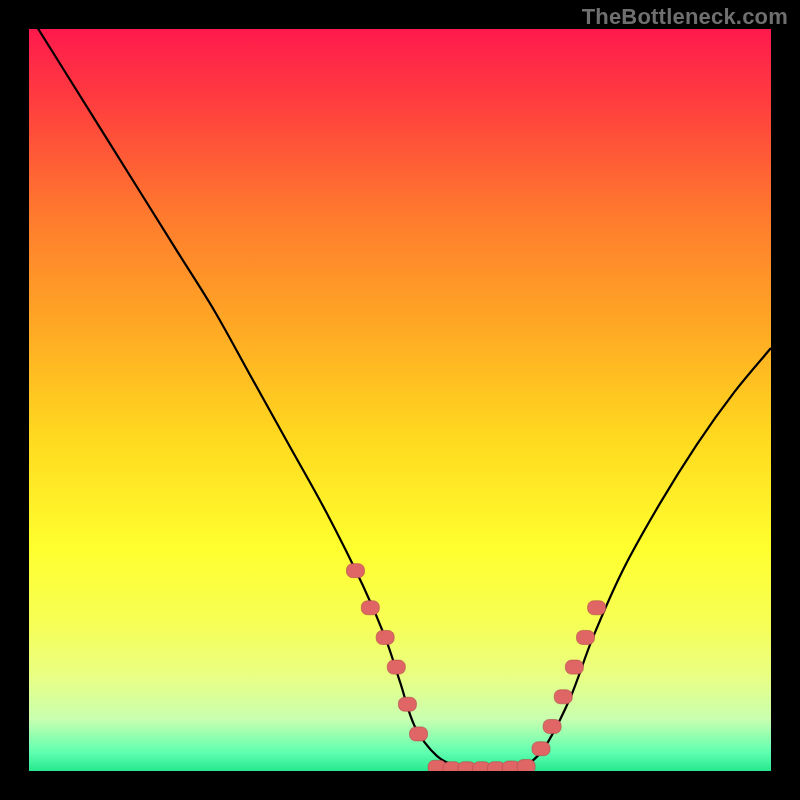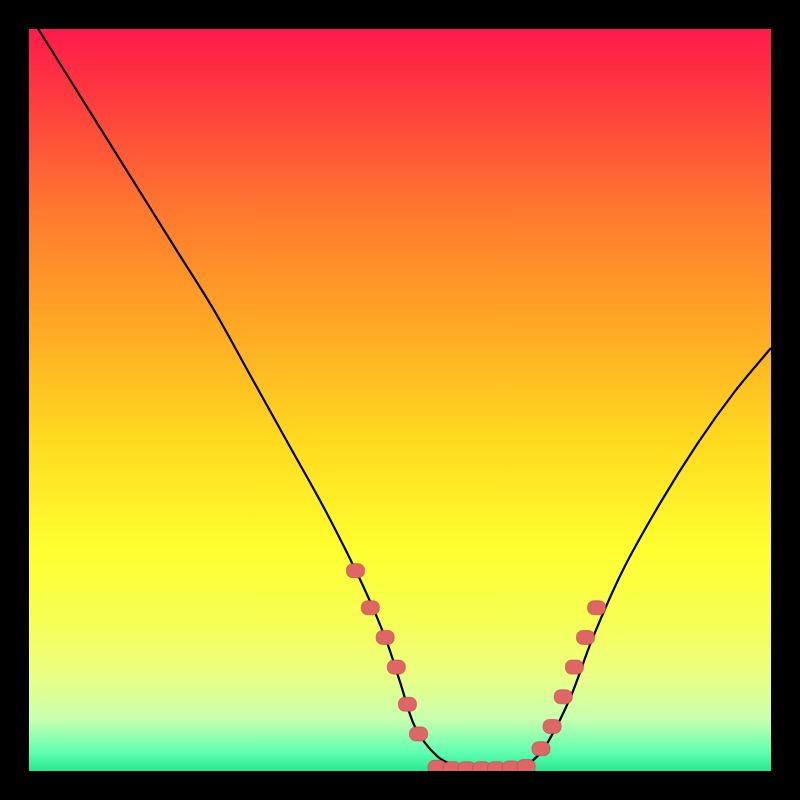--- a/index.html
+++ b/index.html
@@ -77,13 +77,14 @@
           <rect x="531.98" y="741.74" width="18" height="14" rx="6" ry="6" fill="#e06666" stroke="#b04a4a" stroke-width="0.6"></rect>
           <rect x="543.11" y="719.48" width="18" height="14" rx="6" ry="6" fill="#e06666" stroke="#b04a4a" stroke-width="0.6"></rect>
           <rect x="554.24" y="689.8" width="18" height="14" rx="6" ry="6" fill="#e06666" stroke="#b04a4a" stroke-width="0.6"></rect>
           <rect x="565.37" y="660.12" width="18" height="14" rx="6" ry="6" fill="#e06666" stroke="#b04a4a" stroke-width="0.6"></rect>
           <rect x="576.5" y="630.44" width="18" height="14" rx="6" ry="6" fill="#e06666" stroke="#b04a4a" stroke-width="0.6"></rect>
           <rect x="587.63" y="600.76" width="18" height="14" rx="6" ry="6" fill="#e06666" stroke="#b04a4a" stroke-width="0.6"></rect>
         </g>
   </g>
 </svg>
 
+<div class="attribution">TheBottleneck.com</div>
 </div>
 
 </body></html>

